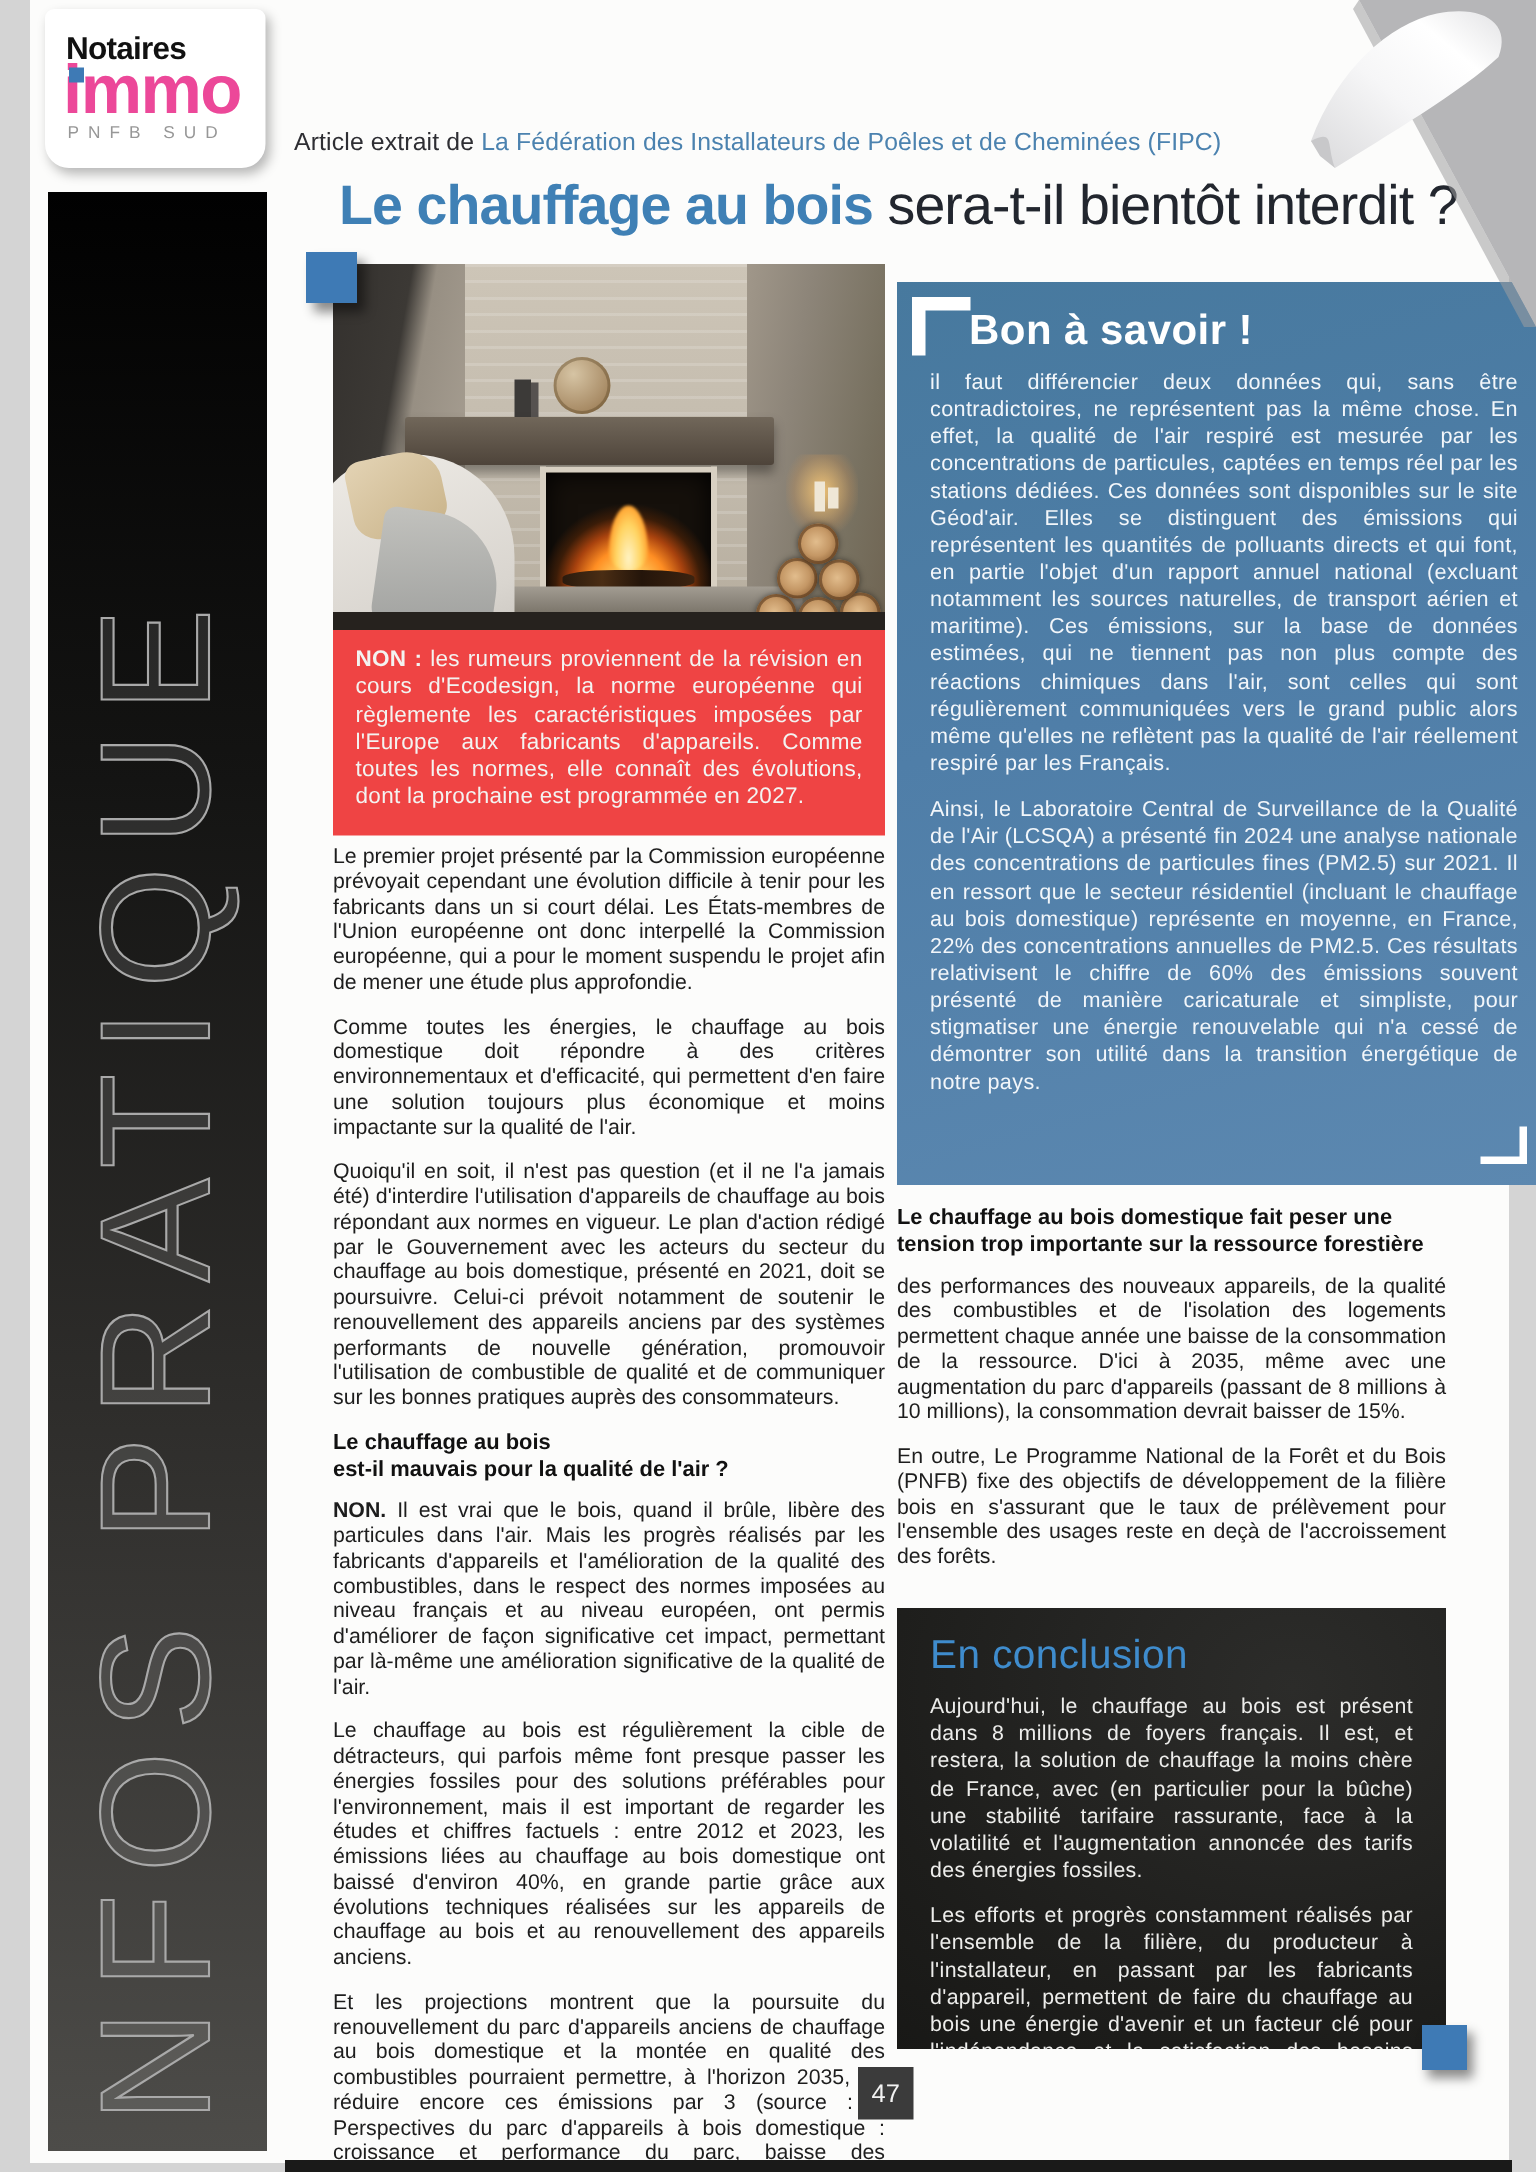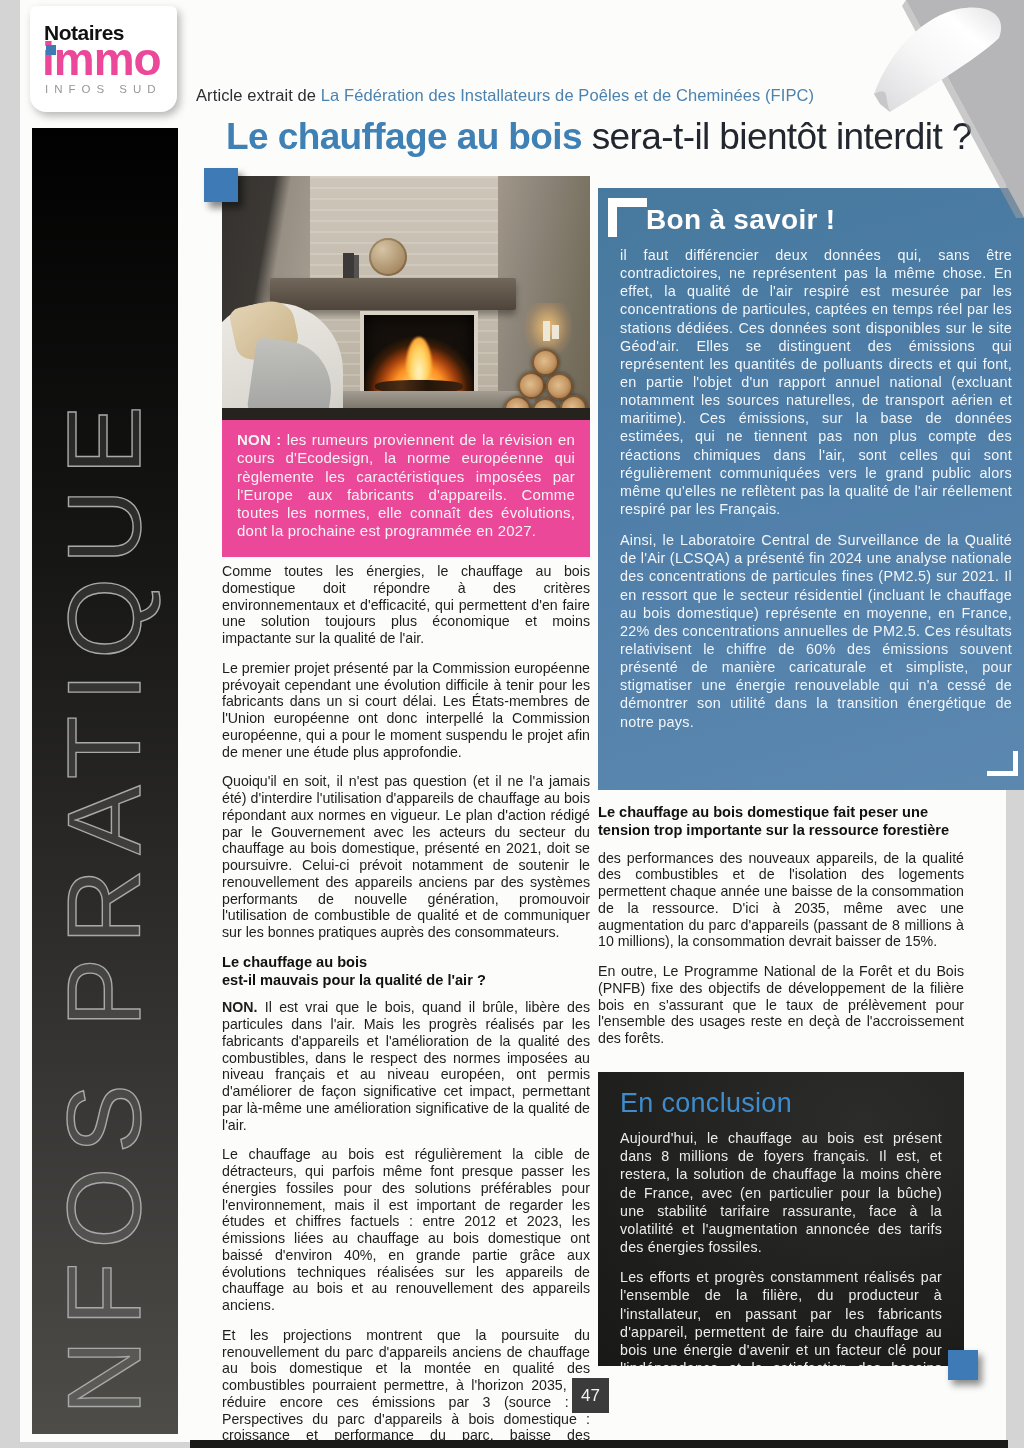--- a/index.html
+++ b/index.html
@@ -86,21 +86,21 @@
     box-shadow:inset 0 0 0 2px rgba(70,40,15,.5),0 0 4px rgba(0,0,0,.5);}
   .ph-candle{position:absolute;right:5%;top:52%;width:13%;height:22%;
     background:radial-gradient(ellipse at 50% 45%,rgba(255,205,120,.85) 0%,rgba(193,146,92,.35) 55%,rgba(0,0,0,0) 75%);}
   .ph-candle i{position:absolute;display:block;width:7px;height:20px;background:#efe7d6;left:40%;top:34%;}
   .ph-candle i+i{left:58%;top:42%;height:14px;}
   .ph-floorline{position:absolute;left:0;right:0;bottom:0;height:5%;background:#26221e;}
   .photo-square{left:204px;top:168px;width:34px;height:34px;background:#3e7ab5;z-index:6;
     box-shadow:5px 6px 7px rgba(0,0,0,.45);}
 
   
-  .answer-box{left:222px;top:420px;width:368px;height:137px;background:#ec4899;color:#f3f3f1;
+  .answer-box{left:222px;top:420px;width:368px;height:137px;background:#ef4444;color:#f3f3f1;
     padding:11px 15px;box-sizing:border-box;overflow:hidden;
     font-size:15px;line-height:1.22;letter-spacing:0.2px;text-align:justify;}
   .answer-box strong{font-weight:700;}
 
   
   .col{box-sizing:border-box;color:#1d1d1d;font-size:14.2px;line-height:1.18;}
   .col p{margin:0 0 13px;text-align:justify;hyphens:auto;}
   .col .lead{font-weight:700;}
   .col h3{margin:4px 0 10px;font-size:14.6px;line-height:1.22;color:#111;font-weight:700;text-align:left;}
   .left-col{left:222px;top:563px;width:368px;}
@@ -138,21 +138,21 @@
 <body>
 
 <div class="abs sheet"></div>
 
 <div class="abs logo-card">
   <div class="logo-notaires">Notaires</div>
   <div class="logo-immo">
     <span>immo</span>
     <span class="logo-immo-dot"></span>
   </div>
-  <div class="logo-grandsud">INFOS SUD</div>
+  <div class="logo-grandsud">PNFB SUD</div>
 </div>
 
 <div class="abs attribution">
   <span>Article extrait de </span><span class="src">La Fédération des Installateurs de Poêles et de Cheminées (FIPC)</span>
 </div>
 
 <div class="abs main-title">
   <span class="hl">Le chauffage au bois</span><span class="rest"> sera-t-il bientôt interdit ?</span>
 </div>
 
@@ -189,22 +189,22 @@
   </div>
   <div class="ph-floorline"></div>
 </div>
 <div class="abs photo-square"></div>
 
 <div class="abs answer-box">
   <strong>NON :</strong><span> les rumeurs proviennent de la révision en cours d'Ecodesign, la norme européenne qui règlemente les caractéristiques imposées par l'Europe aux fabricants d'appareils. Comme toutes les normes, elle connaît des évolutions, dont la prochaine est programmée en 2027.</span>
 </div>
 
 <div class="abs col left-col">
+  <p>Le premier projet présenté par la Commission européenne prévoyait cependant une évolution difficile à tenir pour les fabricants dans un si court délai. Les États-membres de l'Union européenne ont donc interpellé la Commission européenne, qui a pour le moment suspendu le projet afin de mener une étude plus approfondie.</p>
   <p>Comme toutes les énergies, le chauffage au bois domestique doit répondre à des critères environnementaux et d'efficacité, qui permettent d'en faire une solution toujours plus économique et moins impactante sur la qualité de l'air.</p>
-  <p>Le premier projet présenté par la Commission européenne prévoyait cependant une évolution difficile à tenir pour les fabricants dans un si court délai. Les États-membres de l'Union européenne ont donc interpellé la Commission européenne, qui a pour le moment suspendu le projet afin de mener une étude plus approfondie.</p>
   <p>Quoiqu'il en soit, il n'est pas question (et il ne l'a jamais été) d'interdire l'utilisation d'appareils de chauffage au bois répondant aux normes en vigueur. Le plan d'action rédigé par le Gouvernement avec les acteurs du secteur du chauffage au bois domestique, présenté en 2021, doit se poursuivre. Celui-ci prévoit notamment de soutenir le renouvellement des appareils anciens par des systèmes performants de nouvelle génération, promouvoir l'utilisation de combustible de qualité et de communiquer sur les bonnes pratiques auprès des consommateurs.</p>
   <h3>
     <span>Le chauffage au bois</span><br>
     <span>est-il mauvais pour la qualité de l'air ?</span>
   </h3>
   <p><span class="lead">NON.</span><span> Il est vrai que le bois, quand il brûle, libère des particules dans l'air. Mais les progrès réalisés par les fabricants d'appareils et l'amélioration de la qualité des combustibles, dans le respect des normes imposées au niveau français et au niveau européen, ont permis d'améliorer de façon significative cet impact, permettant par là-même une amélioration significative de la qualité de l'air.</span></p>
   <p>Le chauffage au bois est régulièrement la cible de détracteurs, qui parfois même font presque passer les énergies fossiles pour des solutions préférables pour l'environnement, mais il est important de regarder les études et chiffres factuels : entre 2012 et 2023, les émissions liées au chauffage au bois domestique ont baissé d'environ 40%, en grande partie grâce aux évolutions techniques réalisées sur les appareils de chauffage au bois et au renouvellement des appareils anciens.</p>
   <p>Et les projections montrent que la poursuite du renouvellement du parc d'appareils anciens de chauffage au bois domestique et la montée en qualité des combustibles pourraient permettre, à l'horizon 2035, de réduire encore ces émissions par 3 (source : « Perspectives du parc d'appareils à bois domestique : croissance et performance du parc, baisse des consommations et amélioration de la qualité de l'air », Laboratoire CERIC, septembre 2024).</p>
 </div>
 

